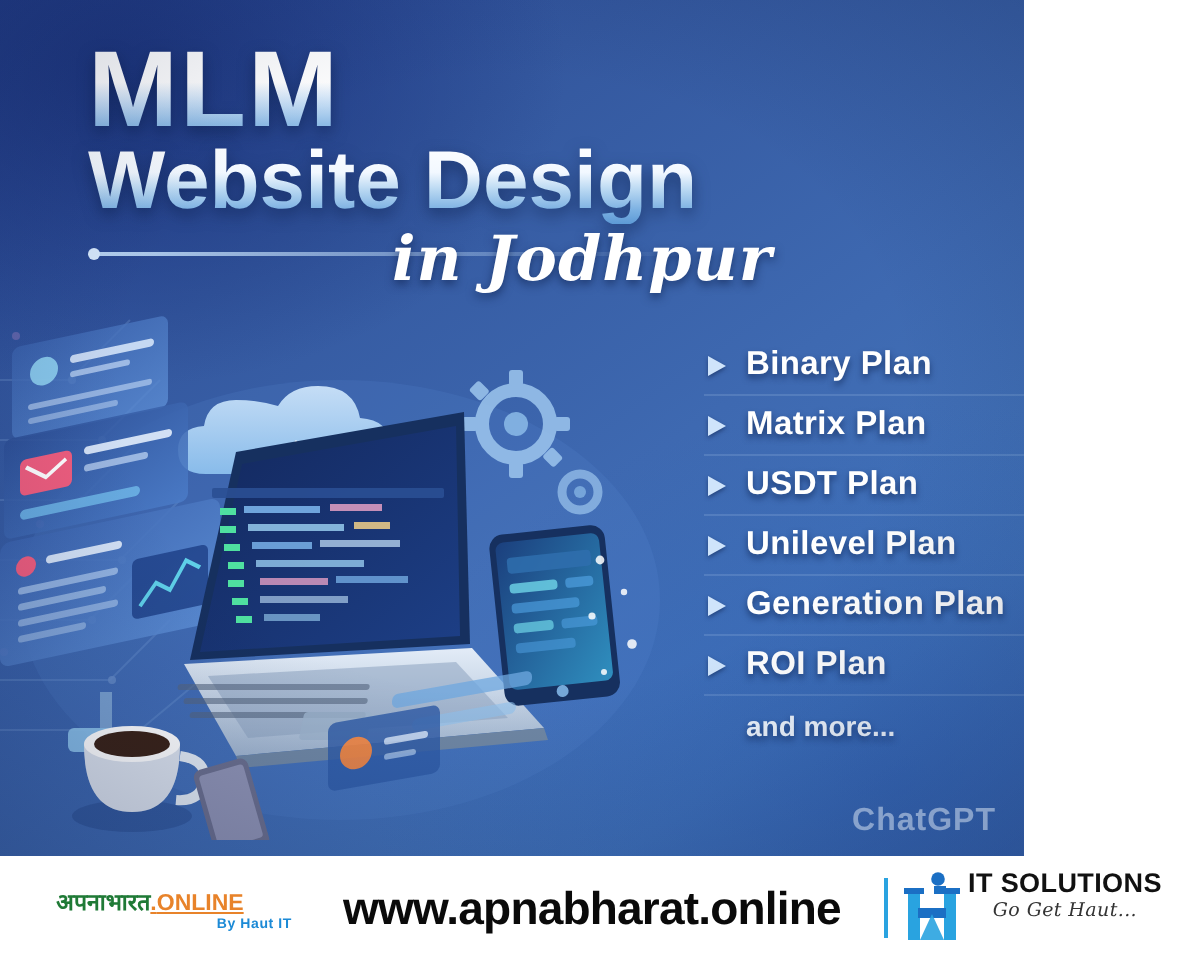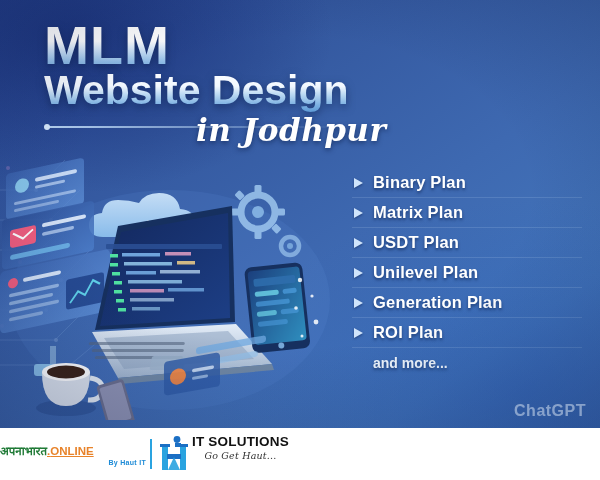--- a/index.html
+++ b/index.html
@@ -10,21 +10,21 @@
     overflow:hidden;
   }
   #banner {
     position:relative;
     width:600px; height:480px;
     overflow:hidden;
   }
   
   .hero {
     position:absolute; left:0; top:0;
-    width:600px; height:428px;
+    width:512px; height:428px;
     background:
       radial-gradient(ellipse 70% 60% at 12% 8%, rgba(26,49,120,0.85) 0%, rgba(26,49,120,0) 62%),
       radial-gradient(ellipse 80% 70% at 88% 92%, rgba(46,95,180,0.55) 0%, rgba(46,95,180,0) 65%),
       linear-gradient(145deg, #2b4a9b 0%, #34589f 28%, #3e69b1 58%, #4375bb 82%, #3d6cb4 100%);
     overflow:hidden;
   }
   .hero-vignette {
     position:absolute; inset:0;
     background:radial-gradient(ellipse 85% 80% at 50% 45%, rgba(0,0,0,0) 45%, rgba(10,24,64,0.30) 100%);
     pointer-events:none;
@@ -117,21 +117,21 @@
 
   
   .footer {
     position:absolute; left:0; top:428px;
     width:600px; height:52px;
     background:#ffffff;
     display:flex; align-items:center;
   }
   .logo-left {
     width:150px; display:flex; flex-direction:column;
-    justify-content:center;
+    align-items:center; justify-content:center;
   }
   .logo-left-top {
     font-size:11.5px; font-weight:bold; letter-spacing:0px; white-space:nowrap;
   }
   .hin { color:#1f7a36; font-family:"DejaVu Sans", sans-serif; }
   .dot-on { color:#e8832a; text-decoration:underline; text-decoration-color:#e8832a; }
   .logo-left-sub {
     font-size:7px; font-weight:bold; color:#1c8ad6; letter-spacing:0.3px;
     align-self:flex-end; margin-right:4px; margin-top:1px;
   }
@@ -405,20 +405,21 @@
 
   <div class="footer">
 
     <div class="logo-left">
       <div class="logo-left-top">
         <span class="hin">अपनाभारत</span><span class="dot-on">.</span><span class="dot-on">ONLINE</span>
       </div>
       <div class="logo-left-sub">By Haut IT</div>
     </div>
 
+    <div class="url">www.apnabharat.online</div>
 
     <div class="sep"></div>
 
     <div class="logo-right">
       <svg class="mark" viewBox="0 0 34 38">
         <circle cx="19" cy="4.5" r="3.4" fill="#1b6fc4"></circle>
         <path d="M17 8 h6 v4 h-6 z" fill="#1b6fc4"></path>
         <rect x="4" y="9" width="6" height="26" fill="#29a3e0"></rect>
         <rect x="22" y="9" width="6" height="26" fill="#29a3e0"></rect>
         <rect x="9" y="19" width="14" height="5" fill="#1b6fc4"></rect>

